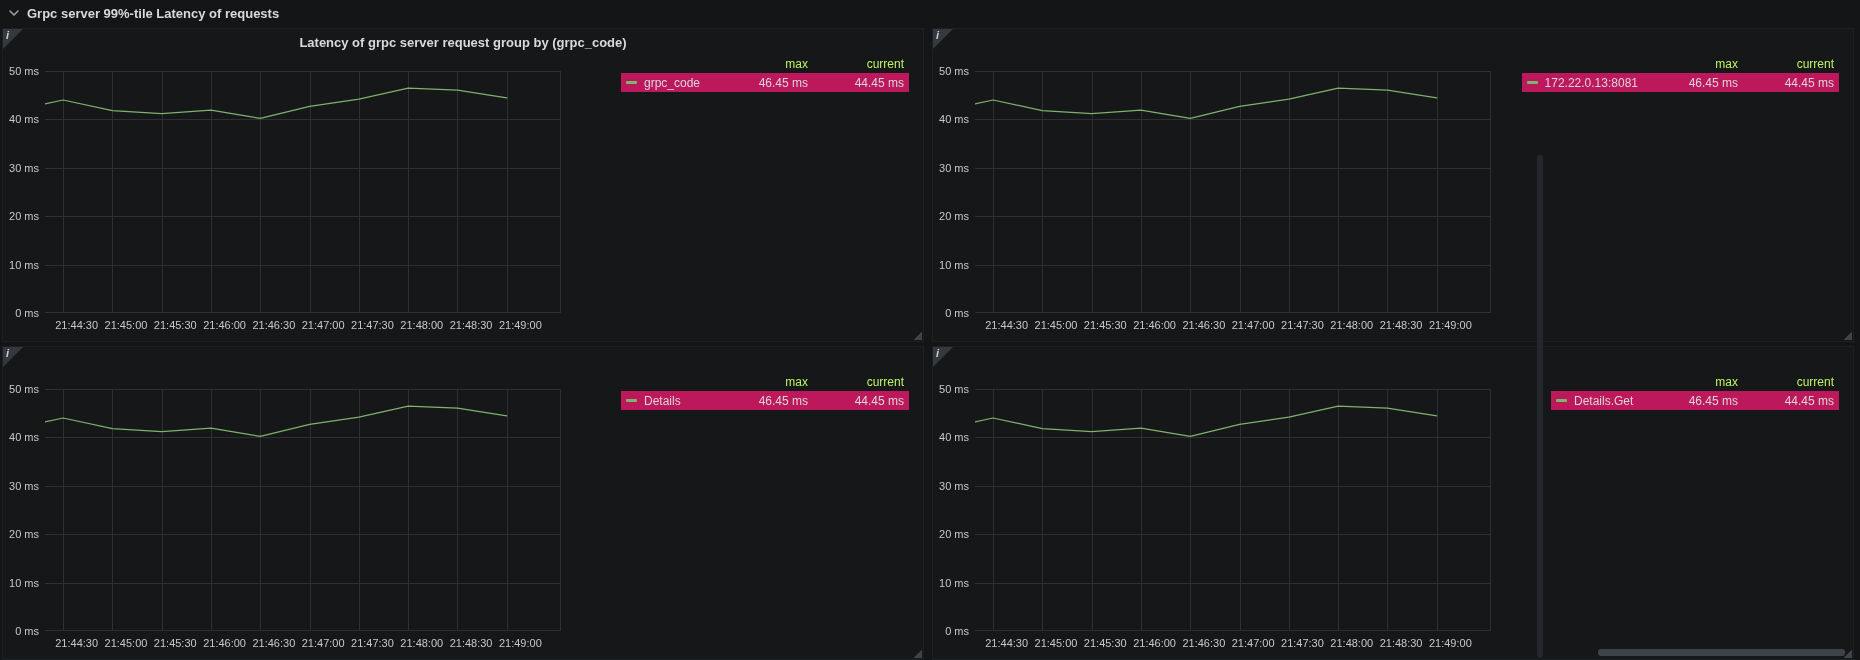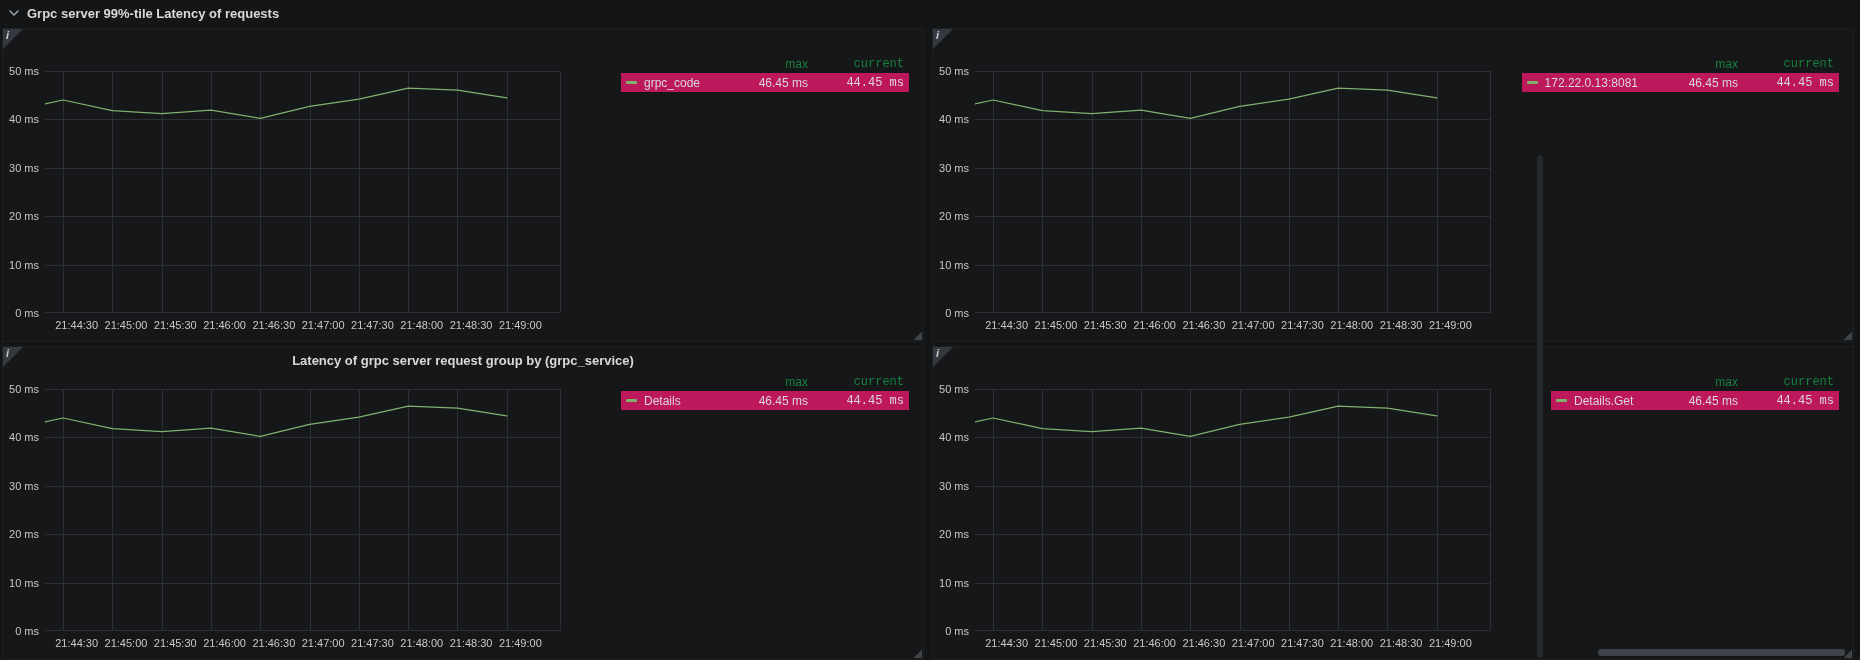--- a/index.html
+++ b/index.html
@@ -31,22 +31,22 @@
   .ytick { position:absolute; left:0; width:36px; text-align:right; font-size:11px; color:#c7c8c9; height:14px; line-height:14px; }
   .xtick { position:absolute; top:289px; width:70px; text-align:right; font-size:11px; color:#c7c8c9; height:14px; line-height:14px; }
 
   
   .legend { position:absolute; top:25px; right:14px; display:flex; flex-direction:column; align-items:flex-end; }
   .legend-row { display:flex; align-items:center; height:19px; font-size:12px; padding:0 5px; white-space:nowrap; }
   .legend-series { background:#be185d; }
   .lg-name { display:flex; align-items:center; min-width:96px; padding-right:14px; color:#d8d9da; }
   .sname { cursor:pointer; }
   .lg-val { width:86px; text-align:right; color:#d8d9da; }
-  .lg-val.cur { width:96px;font-family:Liberation Mono, monospace; }
-  .lg-val.head { color:#15803d; cursor:pointer;text-align:right; }
+  .lg-val.cur { width:96px; }
+  .lg-val.head { color:#bef264; cursor:pointer;text-align:right; }
   .swatch { display:inline-block; width:11px; height:3px; border-radius:1px; margin-right:7px; }
 
   .grip { position:absolute; right:1px; bottom:1px; width:9px; height:9px; cursor:nwse-resize;
     background:linear-gradient(135deg, transparent 55%, #4a4e55 55%); opacity:.8; }
 
   
   .vscroll { position:absolute; right:1px; top:155px; width:6px; height:503px; background:#24272c; border-radius:3px; cursor:default; }
   .hscroll { position:absolute; left:1598px; top:649px; width:247px; height:7px; background:#3e434a; border-radius:3px; cursor:default; }
 </style>
 </head>
@@ -61,20 +61,21 @@
         </svg>
     </span>
     <span class="row-title">Grpc server 99%-tile Latency of requests</span>
   </div>
 
   <div id="grid">
   <div class="panel" style="left: 2px; top: 28px;">
     <div class="info-corner">
       <span class="info-i">i</span>
     </div>
+    <div class="panel-title">Latency of grpc server request group by (grpc_code)</div>
     <div class="plot">
           <svg width="516" height="242">
             <line x1="0" x2="516" y1="241.5" y2="241.5" stroke="#2c2f34" stroke-width="1" shape-rendering="crispEdges"></line>
             <line x1="0" x2="516" y1="194.5" y2="194.5" stroke="#2c2f34" stroke-width="1" shape-rendering="crispEdges"></line>
             <line x1="0" x2="516" y1="145.5" y2="145.5" stroke="#2c2f34" stroke-width="1" shape-rendering="crispEdges"></line>
             <line x1="0" x2="516" y1="97.5" y2="97.5" stroke="#2c2f34" stroke-width="1" shape-rendering="crispEdges"></line>
             <line x1="0" x2="516" y1="48.5" y2="48.5" stroke="#2c2f34" stroke-width="1" shape-rendering="crispEdges"></line>
             <line x1="0" x2="516" y1="0.5" y2="0.5" stroke="#2c2f34" stroke-width="1" shape-rendering="crispEdges"></line>
             <line x1="18.5" x2="18.5" y1="0" y2="242" stroke="#2c2f34" stroke-width="1" shape-rendering="crispEdges"></line>
             <line x1="67.5" x2="67.5" y1="0" y2="242" stroke="#2c2f34" stroke-width="1" shape-rendering="crispEdges"></line>
@@ -189,21 +190,20 @@
         <span class="lg-val cur">44.45 ms</span>
       </div>
     </div>
     <div class="grip"></div>
   </div>
 
   <div class="panel" style="left: 2px; top: 346px;">
     <div class="info-corner">
       <span class="info-i">i</span>
     </div>
-    <div class="panel-title">Latency of grpc server request group by (grpc_service)</div>
     <div class="plot">
           <svg width="516" height="242">
             <line x1="0" x2="516" y1="241.5" y2="241.5" stroke="#2c2f34" stroke-width="1" shape-rendering="crispEdges"></line>
             <line x1="0" x2="516" y1="194.5" y2="194.5" stroke="#2c2f34" stroke-width="1" shape-rendering="crispEdges"></line>
             <line x1="0" x2="516" y1="145.5" y2="145.5" stroke="#2c2f34" stroke-width="1" shape-rendering="crispEdges"></line>
             <line x1="0" x2="516" y1="97.5" y2="97.5" stroke="#2c2f34" stroke-width="1" shape-rendering="crispEdges"></line>
             <line x1="0" x2="516" y1="48.5" y2="48.5" stroke="#2c2f34" stroke-width="1" shape-rendering="crispEdges"></line>
             <line x1="0" x2="516" y1="0.5" y2="0.5" stroke="#2c2f34" stroke-width="1" shape-rendering="crispEdges"></line>
             <line x1="18.5" x2="18.5" y1="0" y2="242" stroke="#2c2f34" stroke-width="1" shape-rendering="crispEdges"></line>
             <line x1="67.5" x2="67.5" y1="0" y2="242" stroke="#2c2f34" stroke-width="1" shape-rendering="crispEdges"></line>

